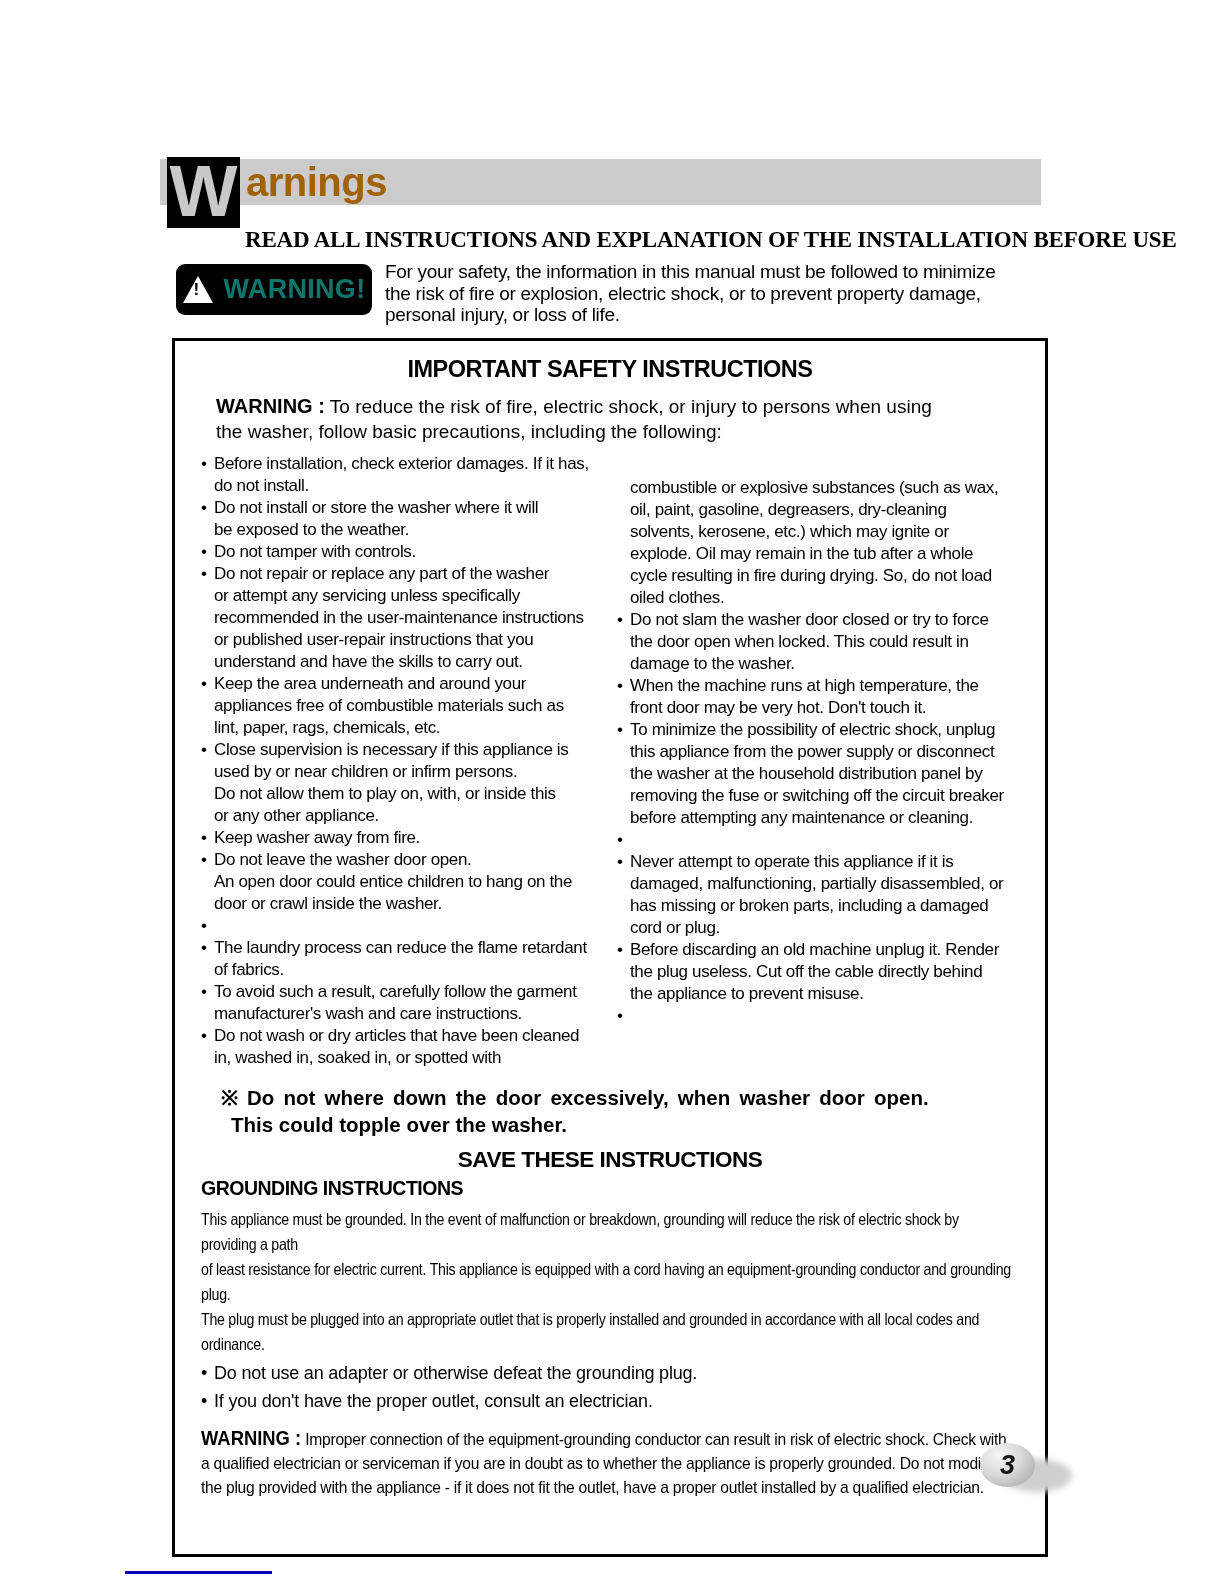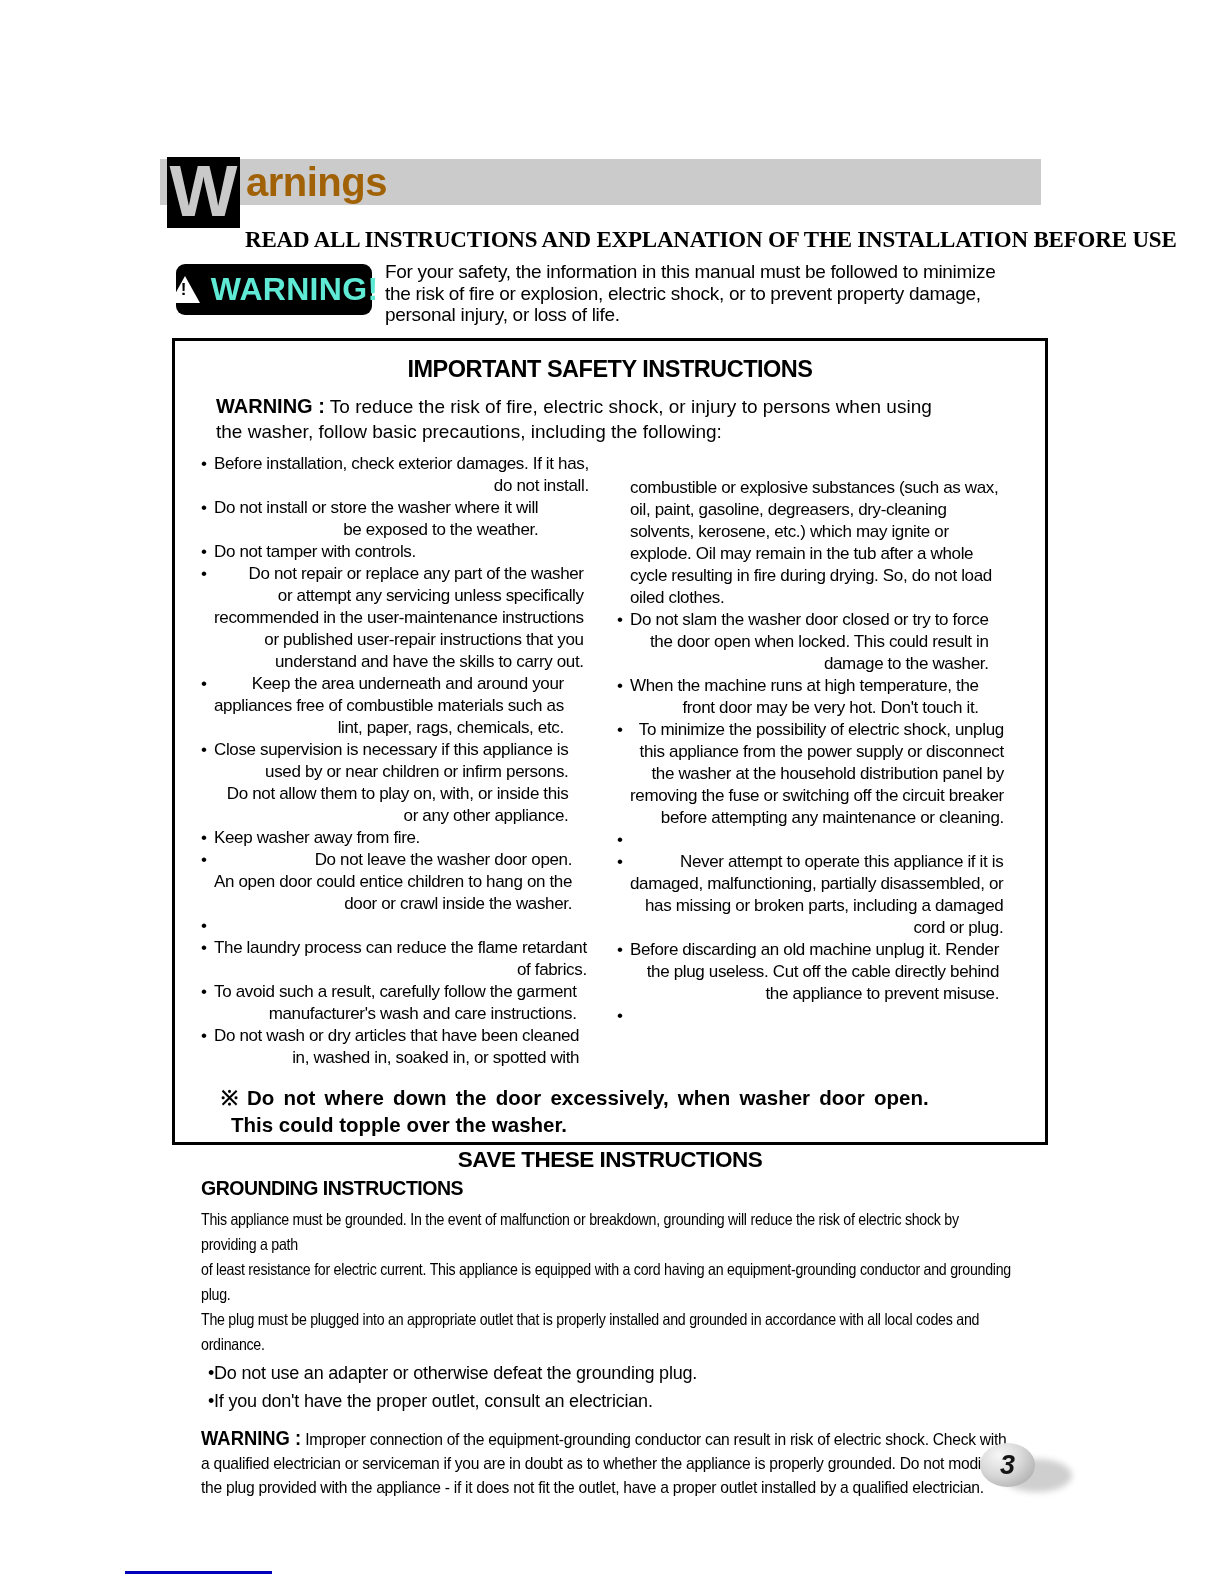--- a/index.html
+++ b/index.html
@@ -22,57 +22,57 @@
     position:absolute; left:245px; top:227px; width:800px; text-align:center;
     font-family:"Liberation Serif", serif; font-weight:bold; font-size:23px; letter-spacing:-0.2px; white-space:nowrap;
   }
 
   .warn-badge {
     position:absolute; left:176px; top:264px; width:196px; height:51px; background:#000; border-radius:9px;
     display:flex; align-items:center; justify-content:center; gap:11px;
   }
   .tri { position:relative; width:0; height:0; border-left:15px solid transparent; border-right:15px solid transparent; border-bottom:27px solid #fff; }
   .tri::after { content:"!"; position:absolute; left:-4px; top:5px; font-size:17px; font-weight:bold; color:#000; line-height:1; }
-  .warn-badge-label { color:#5eead4; font-weight:bold; font-size:32px; letter-spacing:0.3px; }
+  .warn-badge-label { color:#0f766e; font-weight:bold; font-size:27px; letter-spacing:0.3px; }
 
   .intro-text {
     position:absolute; left:385px; top:261px; width:670px;
     font-weight:normal; font-size:19px; line-height:21.5px; letter-spacing:-0.3px; white-space:pre-line;
   }
 
   
   .safety-box {
-    position:absolute; left:172px; top:338px; width:876px; height:807px;
+    position:absolute; left:172px; top:338px; width:876px; height:1219px;
     border:3px solid #000; padding:0 26px;
   }
   .box-title { text-align:center; font-weight:bold; font-size:23.5px; letter-spacing:-0.5px; margin-top:15px; }
   .box-warning-intro { margin:11px 0 0 15px; font-size:19px; line-height:25px; }
   .wlabel { font-weight:bold; font-size:20px; letter-spacing:0; }
   .wtext { white-space:pre-line; }
 
   .columns { display:flex; gap:14px; margin-top:9px; }
   .col { width:414px; font-size:17px; line-height:22px; letter-spacing:-0.35px; }
   .bullet-item { display:flex; }
   .bullet-dot { flex:none; width:13px; }
   .bullet-dot::before { content:"\2022"; }
-  .bullet-text { white-space:pre-line;text-align:right; }
+  .bullet-text { white-space:pre-line; }
   .cont-para { padding-left:13px; white-space:pre-line;margin-top:24px; }
 
   .note { margin:15px 0 0 20px; font-weight:bold; font-size:20.5px; line-height:27px; }
   .note-line1 { word-spacing:3.5px; }
   .note-sym { display:inline-block; width:26px; }
   .note-line2 { margin-left:10px; }
 
   .save-title { text-align:center; font-weight:bold; font-size:22.5px; letter-spacing:-0.5px; margin-top:9px; }
   .grounding-title { font-weight:bold; font-size:19.5px; letter-spacing:-0.5px; margin-top:4px; }
 
   .condensed-strong { margin-top:7px; font-size:16.5px; line-height:25px; letter-spacing:-0.3px;
     transform:scaleX(0.86); transform-origin:0 0; width:116%; white-space:pre-line; }
   .grounding-bullets { margin-top:3px; font-size:18px; line-height:27.5px; letter-spacing:-0.2px; }
-  .gb-item { display:flex;text-align:right; }
+  .gb-item { display:flex; }
   .gb-item .bullet-dot { width:13px; }
 
   .final-warning { margin-top:11px; font-size:17px; line-height:24px; letter-spacing:-0.3px;
     transform:scaleX(0.92); transform-origin:0 0; width:108.5%; }
   .final-warning .wtext { white-space:pre-line; }
 
   
   .page-badge-shadow { position:absolute; left:1002px; top:1459px; width:70px; height:33px; border-radius:50%; background:#cfcfcf; filter:blur(3px); }
   .page-badge {
     position:absolute; left:980px; top:1443px; width:55px; height:44px; border-radius:50%;

